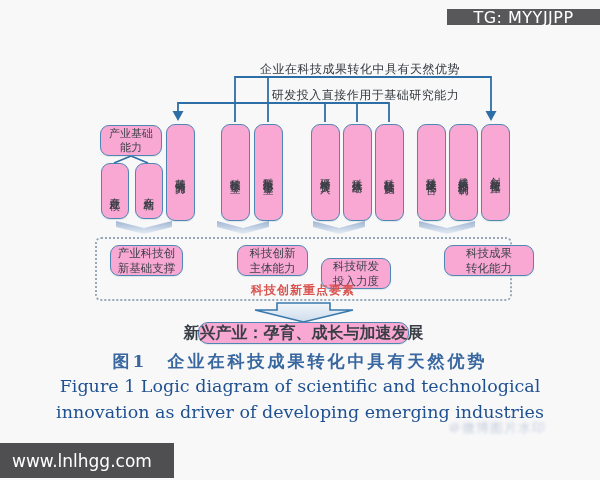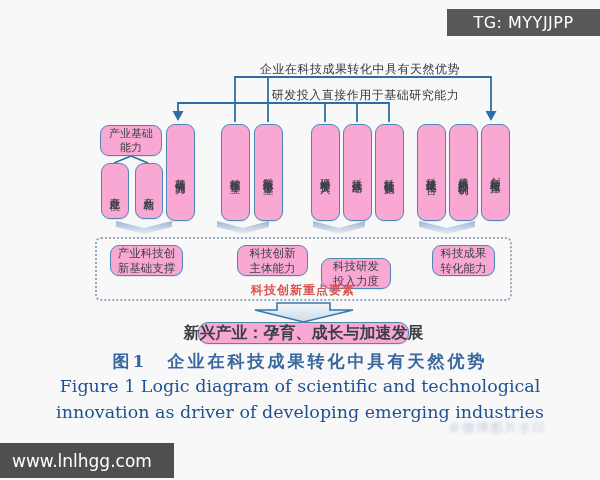--- a/index.html
+++ b/index.html
@@ -1,20 +1,20 @@
 <!DOCTYPE html>
 <html><head>
 <meta charset="utf-8">
 <style>
   html,body{margin:0;padding:0;}
   body{background:#e9e9e9;font-family:"DejaVu Sans","Liberation Sans",sans-serif;}
   .stage{position:relative;width:600px;height:480px;background:#f8f8f9;overflow:hidden;}
 
   
-  .tg-label{position:absolute;top:9px;right:0;height:27px;min-width:133px;background:#58585a;
+  .tg-label{position:absolute;top:9px;right:0;height:16px;min-width:133px;background:#58585a;
     color:#fff;font-size:16px;display:flex;align-items:center;justify-content:center;
     padding:0 10px;letter-spacing:.5px;}
   .site-label{position:absolute;left:0;top:443px;height:35px;min-width:150px;background:#4f4f51;
     color:#fff;font-size:17px;display:flex;align-items:center;padding:0 12px;}
 
   
   .anno{position:absolute;transform:translateX(-50%);font-size:12px;color:#33383e;
     white-space:nowrap;letter-spacing:.5px;}
   .anno-top{left:360px;top:61px;}
   .anno-second{left:362px;top:87px;padding-left:7px;}
@@ -116,21 +116,21 @@
   <div class="box pillar" style="left:449px;">成果转化激励机制</div>
   <div class="box pillar" style="left:481px;">创新与转化主体</div>
 
   <div class="dashed-frame"></div>
   <div class="box hbox factor-box" style="left:110px;width:73px;">产业科技创
 新基础支撑</div>
   <div class="box hbox factor-box" style="left:216px;width:71px;margin-left:21px;">科技创新
 主体能力</div>
   <div class="box hbox factor-box" style="left:321px;width:70px;margin-top:13px;">科技研发
 投入力度</div>
-  <div class="box hbox factor-box" style="left:432px;width:63px;">科技成果
+  <div class="box hbox factor-box" style="left:444px;width:90px;">科技成果
 转化能力</div>
   <div class="key-factors">科技创新重点要素</div>
 
   <div class="box outcome-box">新兴产业：孕育、成长与加速发展</div>
 
   <div class="caption-zh">图1　企业在科技成果转化中具有天然优势</div>
   <div class="caption-en l1">Figure 1    Logic diagram of scientific and technological</div>
   <div class="caption-en l2">innovation as driver of developing emerging industries</div>
 
   <div class="photo-watermark">＠微博图片水印</div>

